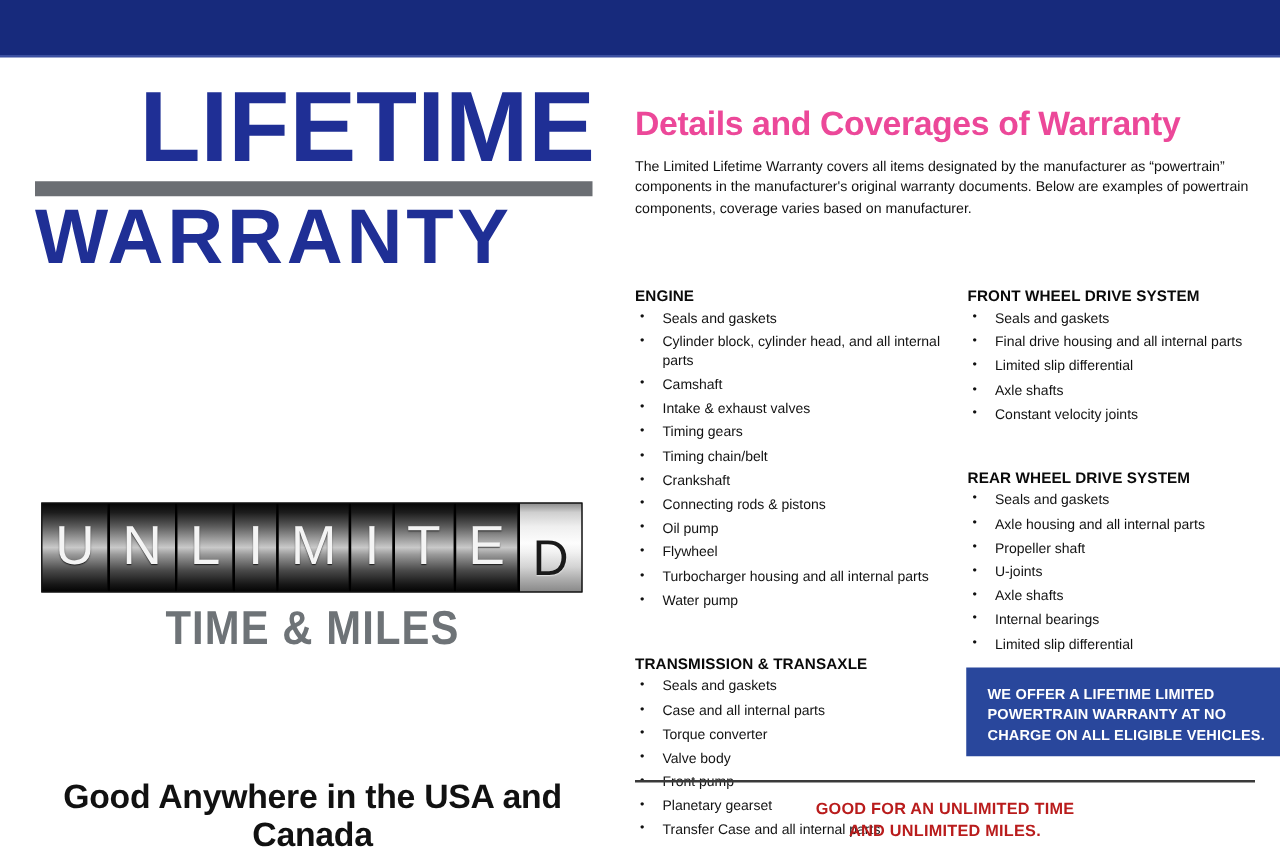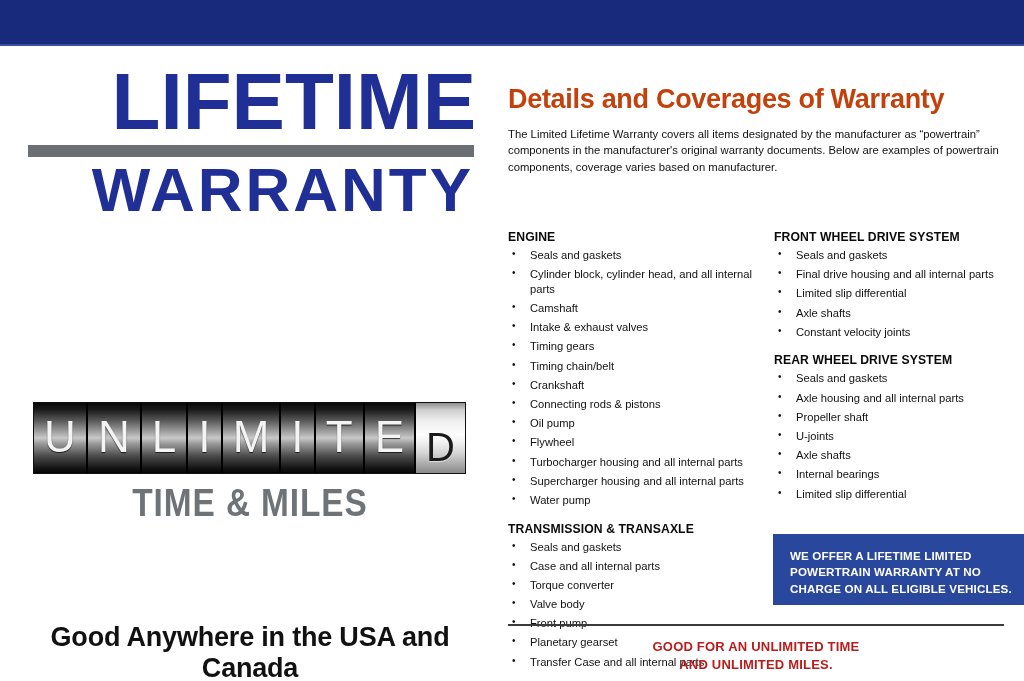--- a/index.html
+++ b/index.html
@@ -57,21 +57,21 @@
     text-align: right;
   }
   .logo-rule {
     width: 446px; height: 12px;
     background: #6b6e73;
     margin-top: 6px; margin-bottom: 4px;
   }
   .logo-warranty {
     font-size: 62px;
     letter-spacing: 3px;
-    text-align: right;
+    text-align: left;
     width: 446px;
   }
 
   
   .odometer {
     position: absolute; left: 33px; top: 356px;
     width: 433px; height: 72px;
     display: flex;
     border: 1px solid #111;
     background: #111;
@@ -136,21 +136,21 @@
   
   .right {
     position: absolute; left: 500px; top: 46px;
     width: 524px; height: 635px;
   }
   .headline {
     position: absolute; left: 8px; top: 38px;
     width: 508px;
     font-size: 27px;
     font-weight: bold;
-    color: #c2410c;
+    color: #ec4899;
     letter-spacing: -0.3px;
   }
   .intro {
     position: absolute; left: 8px; top: 80px;
     width: 500px;
     font-size: 11.3px;
     font-weight: normal;
     line-height: 1.46;
     color: #111111;
   }
@@ -184,21 +184,21 @@
     margin-bottom: 4.4px;
   }
   ul.items li::before {
     content: "\2022";
     position: absolute;
     left: 4px; top: -1px;
     font-size: 10px;
     color: #111111;
   }
   .sec { margin-bottom: 14px; }
-  .sec.gap-lg { margin-bottom: 14px; }
+  .sec.gap-lg { margin-bottom: 36px; }
 
   
   .callout {
     position: absolute; left: 273px; top: 488px;
     width: 251px; height: 71px;
     background: #29479c;
     color: #ffffff;
     font-size: 11.6px;
     font-weight: bold;
     line-height: 1.42;
@@ -288,21 +288,20 @@
               <li>Cylinder block, cylinder head, and all internal parts</li>
               <li>Camshaft</li>
               <li>Intake &amp; exhaust valves</li>
               <li>Timing gears</li>
               <li>Timing chain/belt</li>
               <li>Crankshaft</li>
               <li>Connecting rods &amp; pistons</li>
               <li>Oil pump</li>
               <li>Flywheel</li>
               <li>Turbocharger housing and all internal parts</li>
-              <li>Supercharger housing and all internal parts</li>
               <li>Water pump</li>
             </ul>
           </div>
           <div class="sec">
             <div class="sec-title">TRANSMISSION &amp; TRANSAXLE</div>
             <ul class="items">
               <li>Seals and gaskets</li>
               <li>Case and all internal parts</li>
               <li>Torque converter</li>
               <li>Valve body</li>

